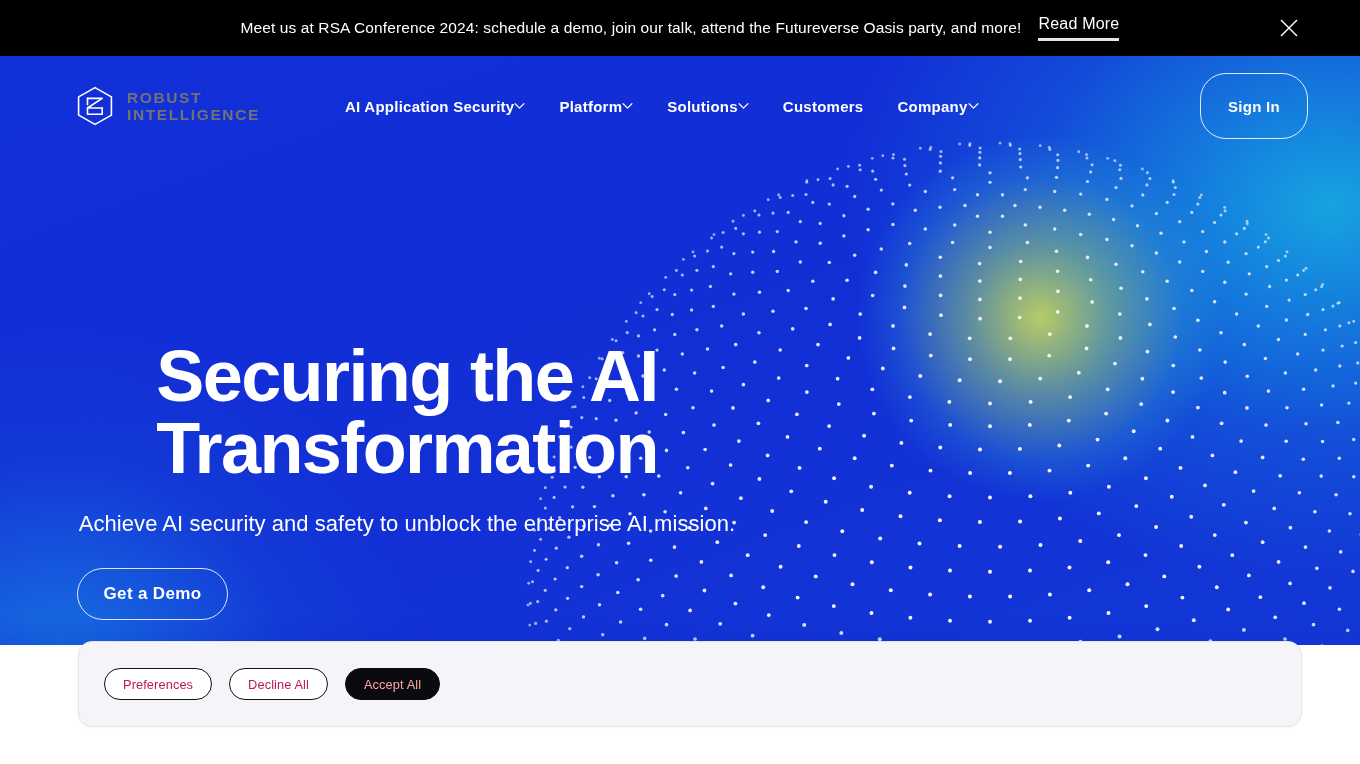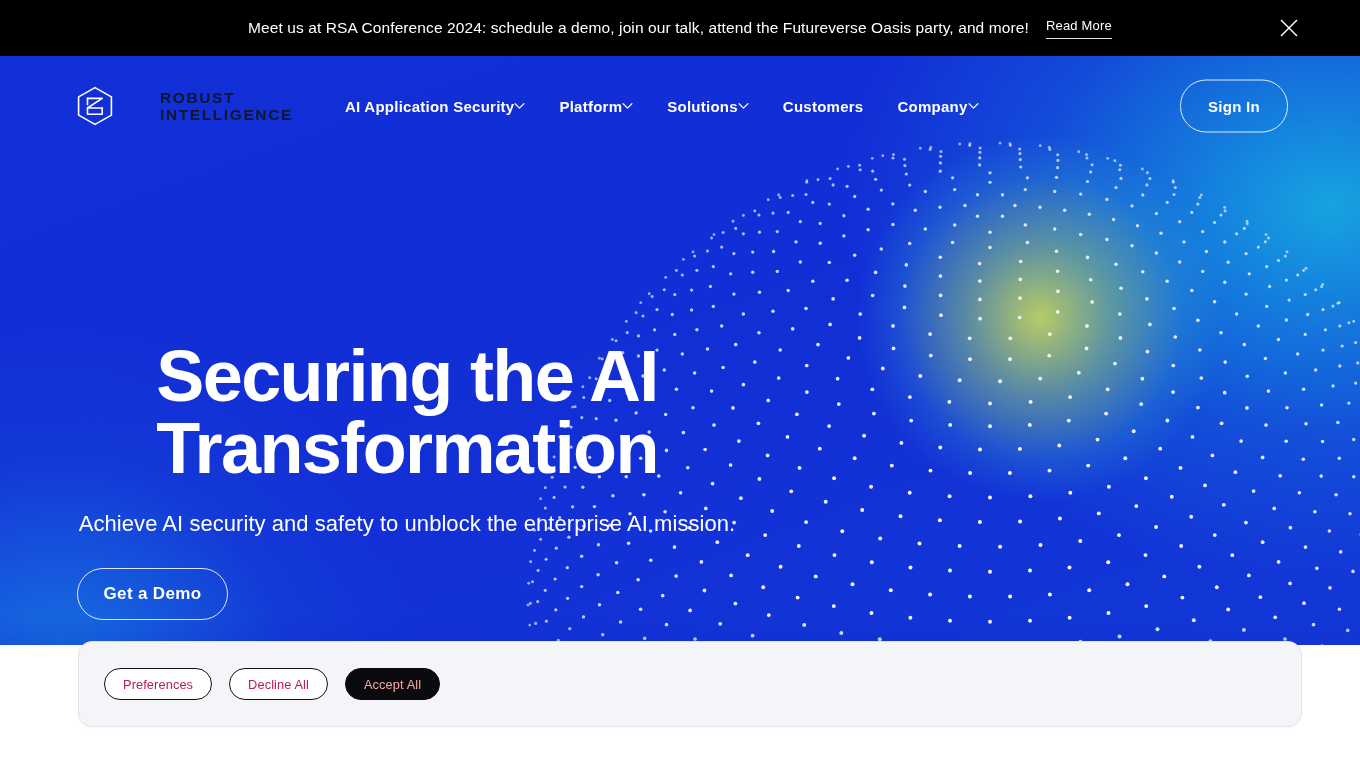--- a/index.html
+++ b/index.html
@@ -15,22 +15,22 @@
   .announce {
     position:absolute; top:0; left:0; width:1360px; height:56px;
     background:#000000; color:#ffffff;
     display:flex; align-items:center; justify-content:center;
   }
   .announce-text {
     font-size:15.5px; line-height:1; letter-spacing:0.1px;
     color:#ffffff; white-space:nowrap;
   }
   .announce-link {
-    margin-left:17px; font-size:13px; color:#ffffff;
-    text-decoration:none; border-bottom:1px solid #e5e5e5;
+    margin-left:17px; font-size:16px; color:#ffffff;
+    text-decoration:none; border-bottom:3px solid #e5e5e5;
     padding-bottom:5px; letter-spacing:0.2px;
   }
   .announce-close {
     position:absolute; right:59px; top:50%; transform:translateY(-50%);
     width:24px; height:24px; display:flex; align-items:center; justify-content:center;
     cursor:pointer;
   }
 
   
   .hero {
@@ -57,36 +57,36 @@
 
   
   .nav {
     position:absolute; top:56px; left:0; width:1360px; height:100px;
     display:flex; align-items:center; z-index:5;
   }
   .logo { position:absolute; left:76px; top:50%; transform:translateY(-50%);
           display:flex; align-items:center; gap:13px; cursor:pointer; }
   .logo-mark { width:38px; height:40px; flex:0 0 auto; }
   .logo-text {
-    color:#0f172a; font-size:15.5px; font-weight:700;
-    letter-spacing:1.6px; line-height:17px; text-transform:uppercase;margin-left:33px;
+    color:#737373; font-size:15.5px; font-weight:700;
+    letter-spacing:1.6px; line-height:17px; text-transform:uppercase;
   }
   .nav-links {
     position:absolute; left:345px; top:50%; transform:translateY(-50%);
     display:flex; align-items:center; gap:34px;
   }
   .nav-item {
     display:flex; align-items:center; 
     color:#ffffff; font-size:15px; font-weight:700;
     letter-spacing:0.25px; cursor:pointer; white-space:nowrap;
   }
   .chev { width:11px; height:7px; flex:0 0 auto; opacity:0.95; }
   .signin {
-    position:absolute; right:72px; top:50%; transform:translateY(-50%);
-    width:108px; height:53px; border:1.4px solid rgba(255,255,255,0.85);
+    position:absolute; right:52px; top:50%; transform:translateY(-50%);
+    width:108px; height:66px; border:1.4px solid rgba(255,255,255,0.85);
     border-radius:26px; display:flex; align-items:center; justify-content:center;
     color:#ffffff; font-size:15px; font-weight:700; letter-spacing:0.3px;
     cursor:pointer; background:transparent;
   }
 
   
   .hero-content { position:absolute; left:77px; top:284px; z-index:4; width:660px;text-align:center; }
   .hero-title {
     color:#ffffff; font-size:72px; font-weight:700;
     line-height:72px; letter-spacing:-1.6px;

